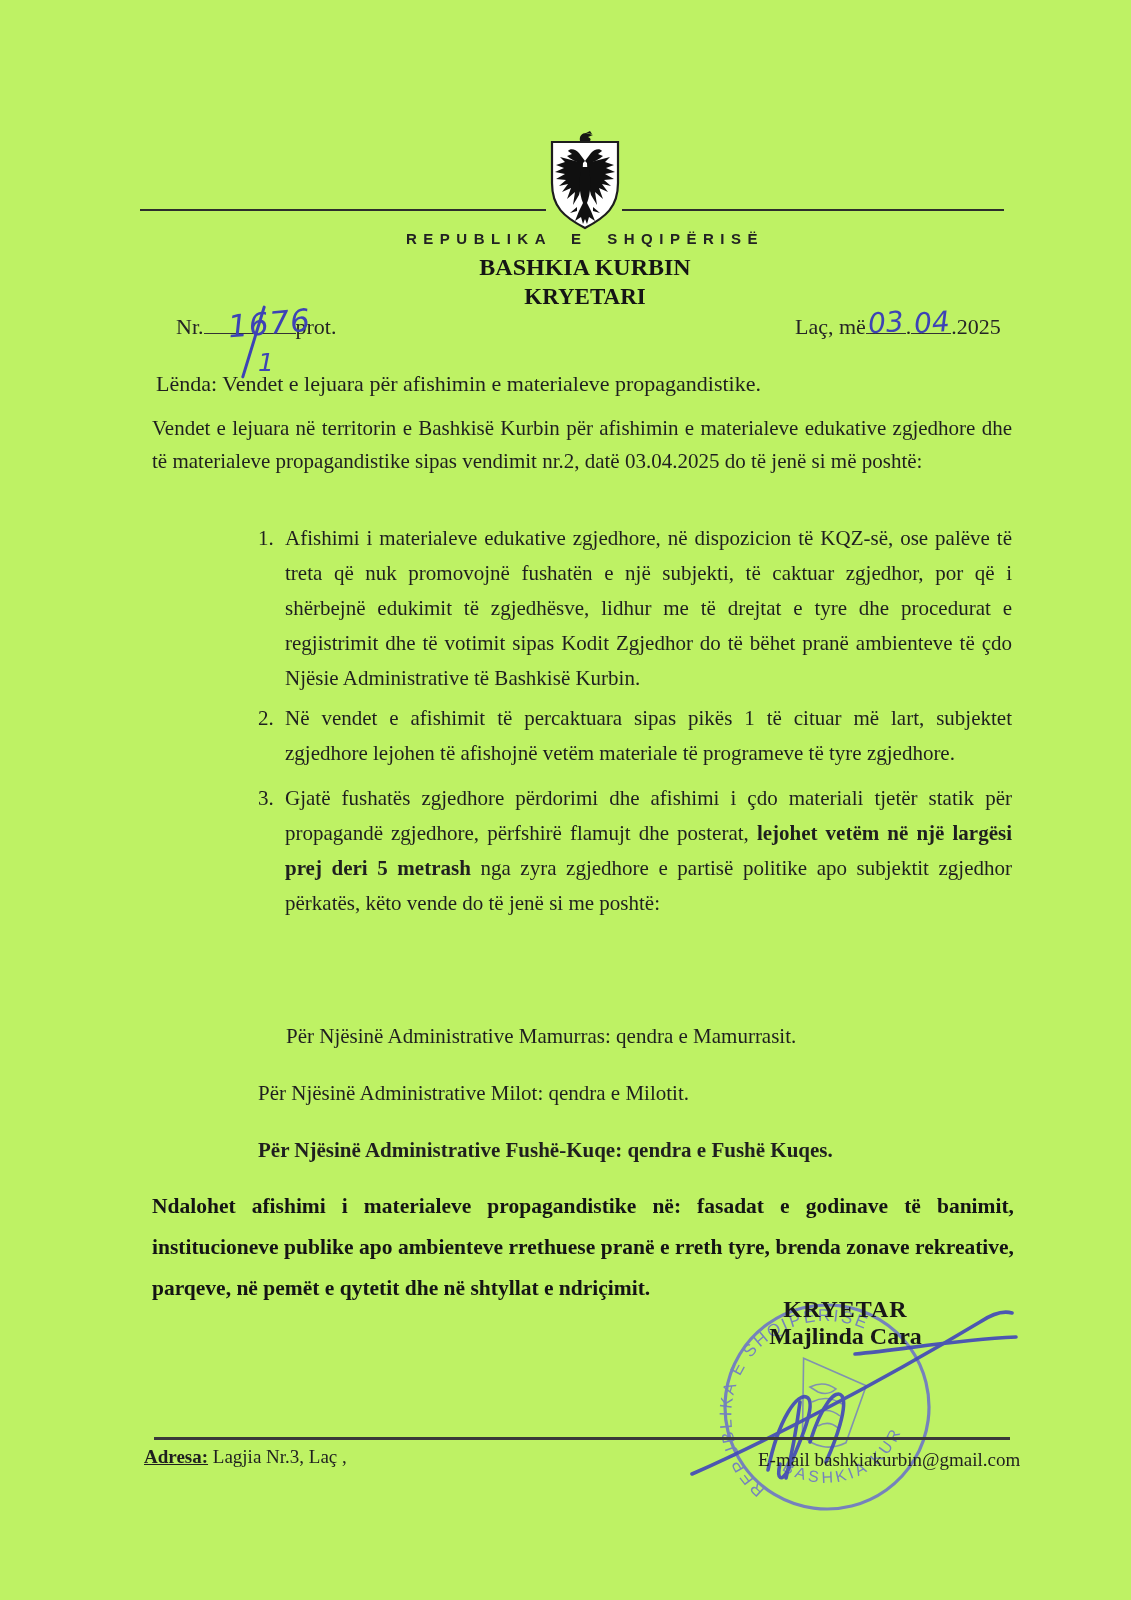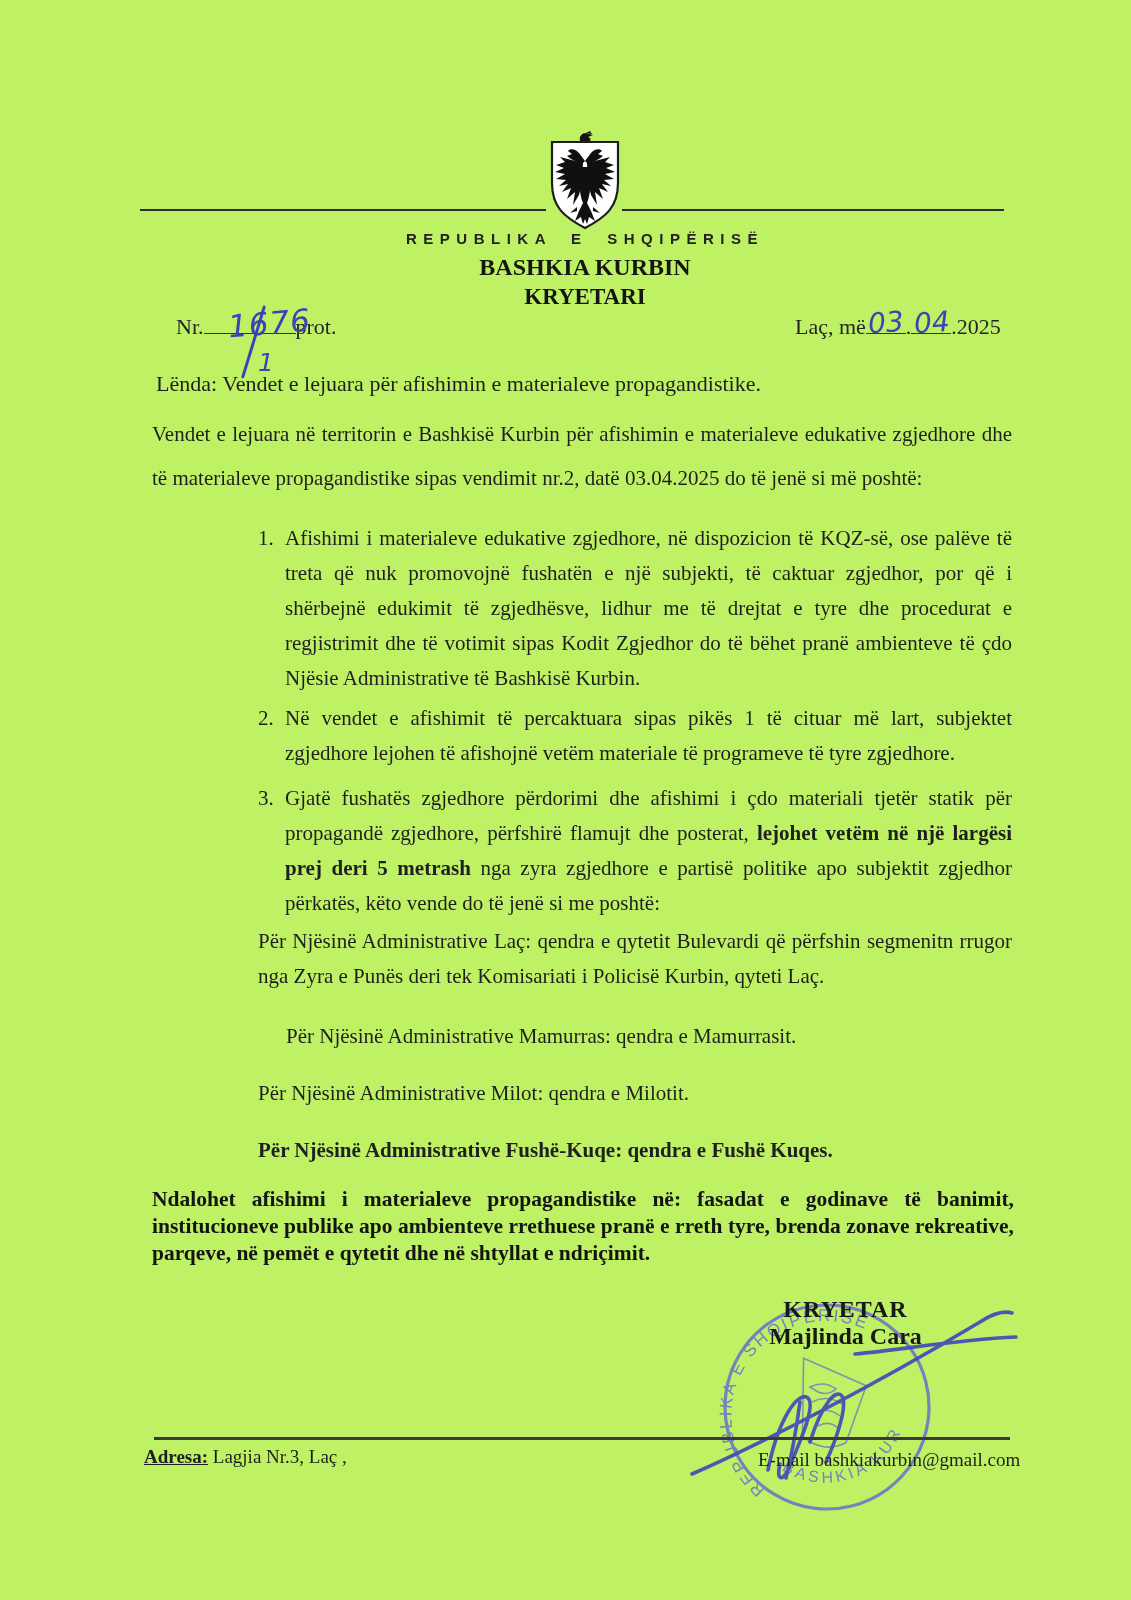--- a/index.html
+++ b/index.html
@@ -49,37 +49,37 @@
   .hand-day{position:absolute;left:2px;top:-9px;font-size:28px;transform:rotate(-4deg);}
   .hand-month{position:absolute;left:3px;top:-9px;font-size:28px;transform:rotate(-4deg);}
   .big-slash{position:absolute;left:252px;top:304px;width:3px;height:76px;background:#3d43b5;transform:rotate(17deg);border-radius:2px;}
   .hand-one{position:absolute;left:258px;top:348px;font-size:25px;}
 
   
   .subject{left:156px;top:371px;font-size:22px;}
   .para{
     text-align:justify;
     font-size:21px;
-    line-height:44px;
+    line-height:33px;
   }
   .intro{left:152px;top:412px;width:860px;}
   .list-item{left:258px;width:754px;line-height:35px;}
   .li-num{position:absolute;left:0;top:0;}
   .li-text{display:block;padding-left:27px;text-align:justify;}
   .item1{top:521px;}
   .item2{top:701px;}
   .item3{top:781px;}
   .loc{left:258px;width:754px;line-height:35px;}
   .loc1{top:924px;}
   .loc2{top:1019px;margin-left:28px;}
   .loc3{top:1076px;}
   .loc4{top:1133px;font-weight:bold;}
   .prohibition{
     left:152px;top:1186px;width:862px;
-    font-weight:bold;font-size:21.5px;line-height:27px;text-align:justify;color:#141414;
+    font-weight:bold;font-size:21.5px;line-height:41px;text-align:justify;color:#141414;
   }
   b{font-weight:bold;}
 
   
   .sig-block{left:728px;top:1296px;width:235px;text-align:center;font-weight:bold;color:#181818;}
   .sig-title{font-size:24px;letter-spacing:1px;}
   .sig-name{font-size:24px;margin-top:0;}
   .stamp-svg{left:712px;top:1292px;}
   .sign-svg{left:650px;top:1292px;}
 
@@ -140,21 +140,20 @@
   <div class="abs para list-item item2">
     <span class="li-num">2.</span>
     <span class="li-text">Në vendet e afishimit të percaktuara sipas pikës 1 të cituar më lart, subjektet zgjedhore lejohen të afishojnë vetëm materiale të programeve të tyre zgjedhore.</span>
   </div>
 
   <div class="abs para list-item item3">
     <span class="li-num">3.</span>
     <span class="li-text"><span>Gjatë fushatës zgjedhore përdorimi dhe afishimi i çdo materiali tjetër statik për propagandë zgjedhore, përfshirë flamujt dhe posterat, </span><b>lejohet vetëm në një largësi prej deri 5 metrash</b><span> nga zyra zgjedhore e partisë politike apo subjektit zgjedhor përkatës, këto vende do të jenë si me poshtë:</span></span>
   </div>
 
-  <div class="abs para loc loc1">Për Njësinë Administrative Laç: qendra e qytetit Bulevardi që përfshin segmenitn rrugor nga Zyra e Punës deri tek Komisariati i Policisë Kurbin, qyteti Laç.</div>
   <div class="abs para loc loc2">Për Njësinë Administrative Mamurras: qendra e Mamurrasit.</div>
   <div class="abs para loc loc3">Për Njësinë Administrative Milot: qendra e Milotit.</div>
   <div class="abs para loc loc4">Për Njësinë Administrative Fushë-Kuqe: qendra e Fushë Kuqes.</div>
 
   <div class="abs prohibition">Ndalohet afishimi i materialeve propagandistike në: fasadat e godinave të banimit, institucioneve publike apo ambienteve rrethuese pranë e rreth tyre, brenda zonave rekreative, parqeve, në pemët e qytetit dhe në shtyllat e ndriçimit.</div>
 
   <svg class="abs stamp-svg" width="230" height="230" viewBox="0 0 230 230">
     <defs>
       <path id="arcTop" d="M 38,183 A 95,95 0 1 1 206,138" fill="none"></path>
       <path id="arcBottom" d="M 50,158 A 81,81 0 0 0 180,158" fill="none"></path>

